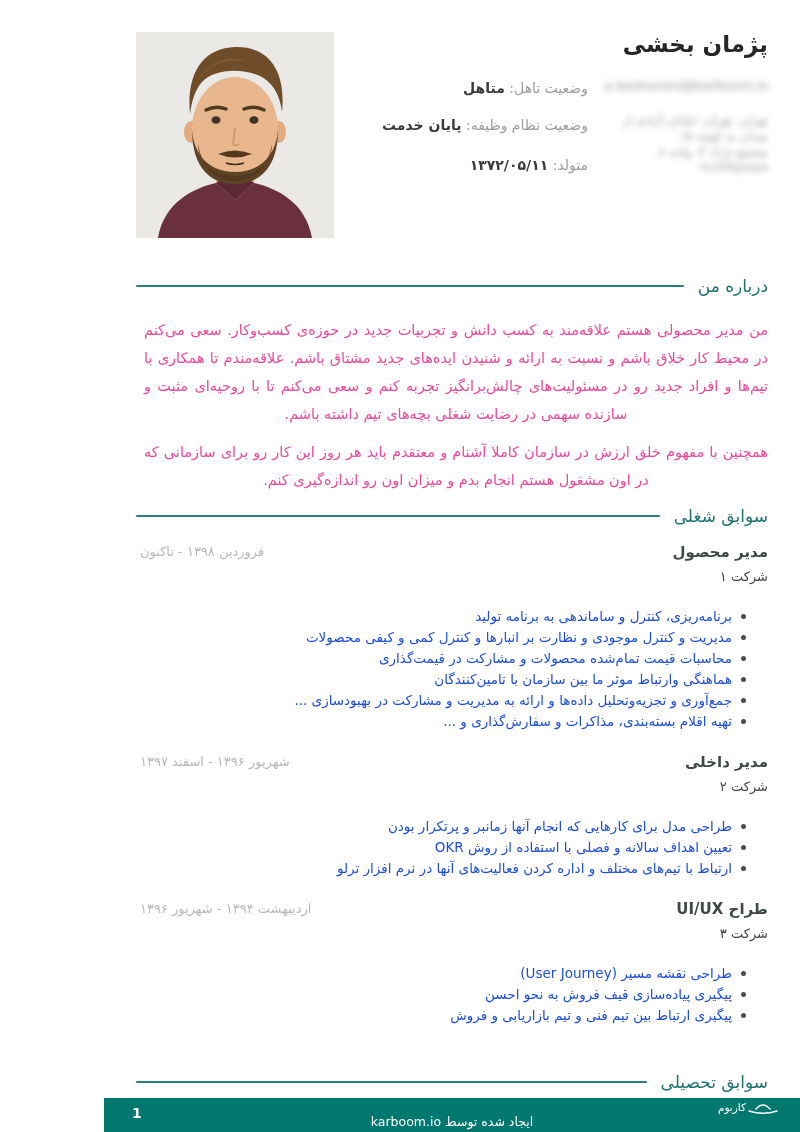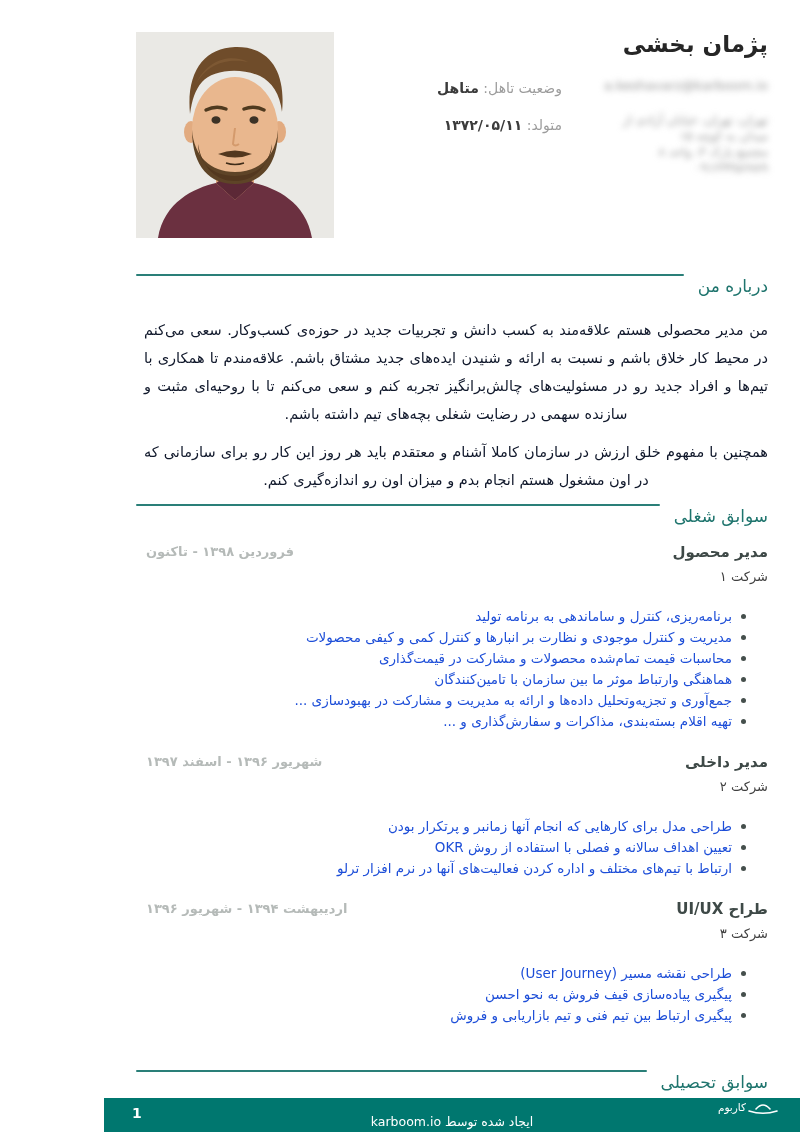--- a/index.html
+++ b/index.html
@@ -5,50 +5,50 @@
   html,body{margin:0;padding:0;background:#fff;}
   .page{
     position:relative;width:696px;height:1132px;background:#ffffff;overflow:hidden;
     font-family:"DejaVu Sans", sans-serif;direction:rtl;
   }
   
   .photo{position:absolute;top:32px;left:32px;width:198px;height:206px;overflow:hidden;}
   .photo svg{display:block;width:100%;height:100%;}
   .header-info{position:absolute;top:30px;right:32px;width:430px;}
   h1.name{margin:0 0 18px 0;font-size:23px;font-weight:700;color:#262626;line-height:1.3;}
-  .info-cols{display:flex;gap:34px;}
+  .info-cols{display:flex;gap:8px;}
   .contact-col{width:172px;flex:none;}
   .details-col{flex:1;min-width:0;}
   .c-row{color:#969696;}
   .c-row.email{min-height:34px;font-size:13px;direction:ltr;text-align:right;}
   .c-row.addr{min-height:40px;font-size:12px;line-height:16px;}
   .c-row.phone{font-size:12.5px;direction:ltr;text-align:right;}
   .blurline{filter:blur(3px);}
   .detail-row{font-size:14px;line-height:20px;white-space:nowrap;}
   .detail-row:nth-child(1){min-height:37px;}
   .detail-row:nth-child(2){min-height:40px;}
   .detail-row .lbl{color:#9c9c9c;}
   .detail-row .val{color:#3b3b3b;font-weight:700;}
   
   main{padding:0 32px;position:absolute;top:238px;right:0;left:0;}
-  .sec-head{display:flex;align-items:flex-start;gap:14px;}
+  .sec-head{display:flex;align-items:center;gap:14px;}
   .sec-head h2{margin:0;font-size:17px;font-weight:500;color:#1e746d;line-height:24px;}
   .sec-head .rule{flex:1;height:2px;background:#2a7f78;border-radius:1px;}
   .sec-about{margin-top:36px;}
   .sec-about .sec-head{margin-bottom:18px;}
   .sec-about p{
-    margin:0 0 10px 8px;font-size:14.5px;line-height:28px;color:#0f172a;
+    margin:0 0 10px 8px;font-size:14.5px;line-height:28px;color:#ec4899;
     text-align:justify;text-align-last:center;
   }
   .sec-exp{margin-top:10px;}
   .jobs{margin-top:14px;}
   .job{position:relative;margin-bottom:20px;}
   .job-title{font-size:15px;font-weight:700;color:#3e4947;line-height:20px;}
   .job-company{font-size:13px;color:#404040;line-height:18px;margin-top:6px;}
-  .job-dates{position:absolute;left:10px;top:2px;font-size:13px;color:#b5bab8;direction:rtl;font-weight:bold;}
+  .job-dates{position:absolute;left:4px;top:2px;font-size:13px;color:#b5bab8;direction:rtl;}
   .job ul{list-style:none;margin:20px 22px 0 0;padding:0;}
   .job li{
     position:relative;padding:0 14px 0 0;font-size:13.5px;color:#1d4ed8;line-height:21px;
   }
   .job li::before{
     content:"";position:absolute;right:0;top:8px;width:5px;height:5px;border-radius:50%;background:#454f4c;
   }
   .sec-edu{margin-top:44px;}
   
   footer{
@@ -114,20 +114,21 @@
           <div class="c-row addr">
             <div class="blurline">تهران، تهران، خیابان آزادی از میدان به کوچه ۱۵</div>
             <div class="blurline">مجتمع پارک ۴، واحد ۸</div>
           </div>
           <div class="c-row phone">
             <span class="blurline">۰۹۱۲۳۴۵۶۷۸۹</span>
           </div>
         </div>
         <div class="details-col">
             <div class="detail-row"><span class="lbl">وضعیت تاهل: </span><span class="val">متاهل</span></div>
+            <div class="detail-row"><span class="lbl">وضعیت نظام وظیفه: </span><span class="val">پایان خدمت</span></div>
             <div class="detail-row"><span class="lbl">متولد: </span><span class="val">۱۳۷۲/۰۵/۱۱</span></div>
           </div>
       </div>
     </div>
   </header>
 
   <main>
 
     <section class="sec-about">
       <div class="sec-head">

